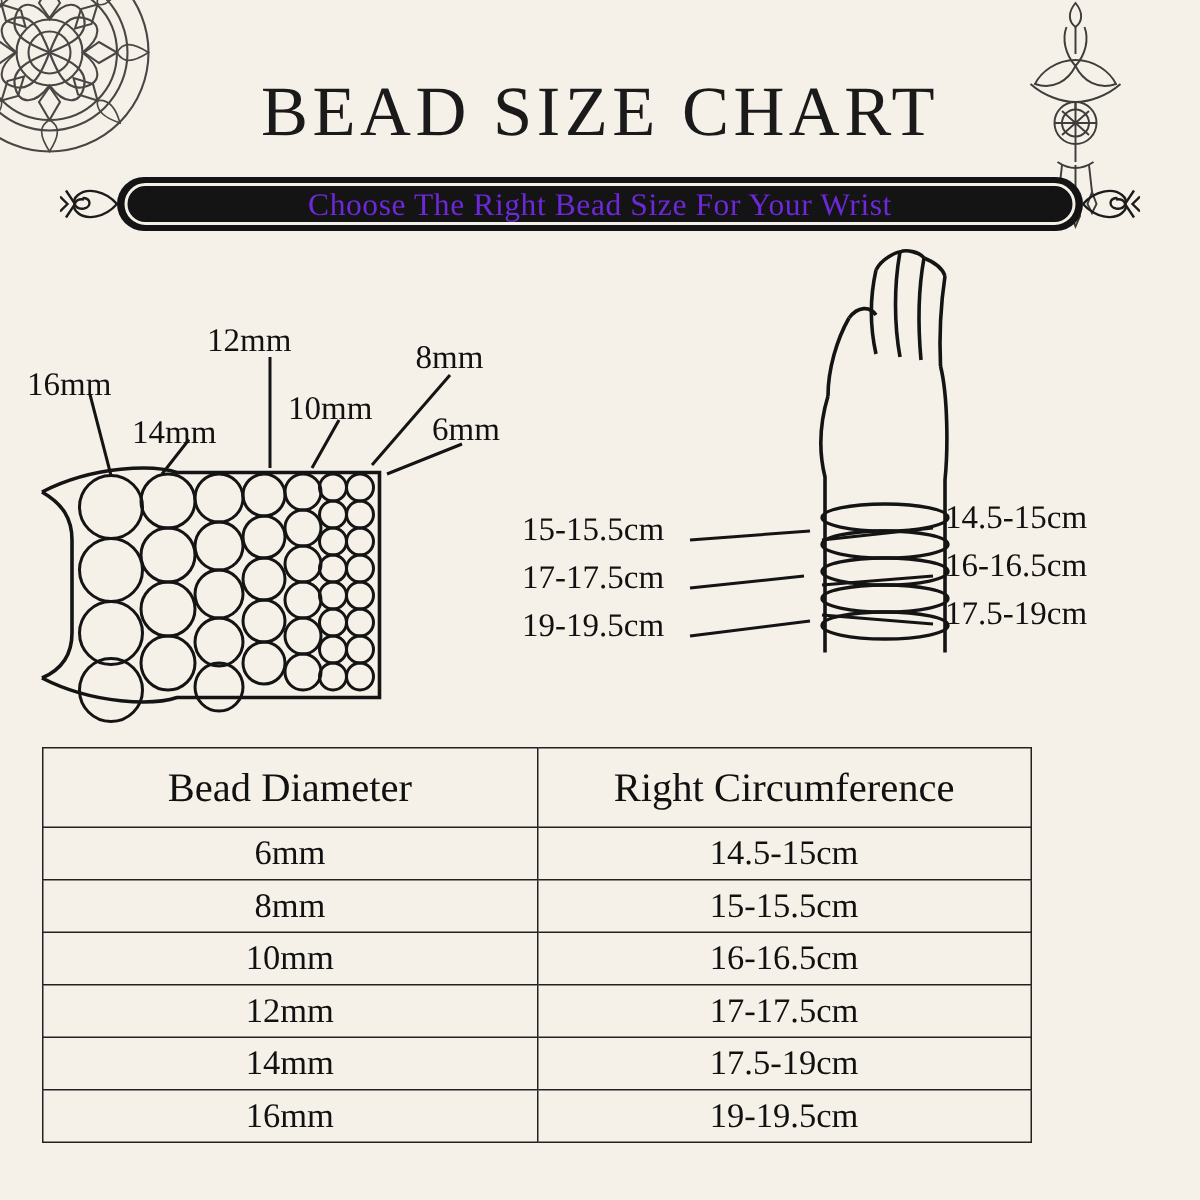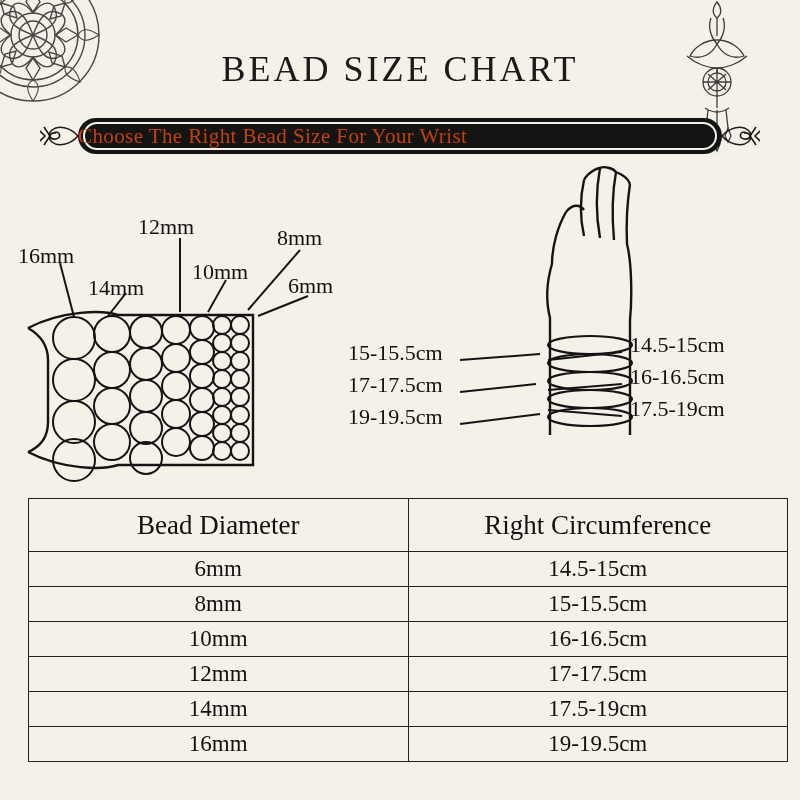--- a/index.html
+++ b/index.html
@@ -40,21 +40,21 @@
     opacity: 0.9;
   }
 
   
   .title {
     position: absolute;
     top: 48px;
     left: 0;
     width: 800px;
     text-align: center;
-    font-size: 36px;
+    font-size: 47px;
     letter-spacing: 3px;
     font-weight: 400;
     font-family: "Liberation Serif", serif;
   }
 
   .subtitle-wrap {
     position: absolute;
     top: 118px;
     left: 78px;
     width: 644px;
@@ -79,21 +79,22 @@
     border-radius: 14px;
     box-sizing: border-box;
   }
   .subtitle-text {
     position: absolute;
     left: 0;
     top: 0;
     width: 644px;
     height: 36px;
     line-height: 36px;
-    color: #c2410c;
+    text-align: center;
+    color: #6d28d9;
     font-size: 21px;
     letter-spacing: 0.4px;
     font-family: "Liberation Serif", serif;
     white-space: nowrap;
   }
   .flourish-l, .flourish-r {
     position: absolute;
     top: 3px;
     width: 40px;
     height: 30px;
@@ -115,21 +116,21 @@
     font-family: "Liberation Serif", serif;
     white-space: nowrap;
     color: #111;
   }
 
   
   .chart-table {
     position: absolute;
     left: 28px;
     top: 498px;
-    width: 760px;
+    width: 660px;
     border-collapse: collapse;
     table-layout: fixed;
   }
   .chart-table th, .chart-table td {
     border: 1px solid #222;
     text-align: center;
     font-family: "Liberation Serif", serif;
     color: #111;
   }
   .chart-table th {

